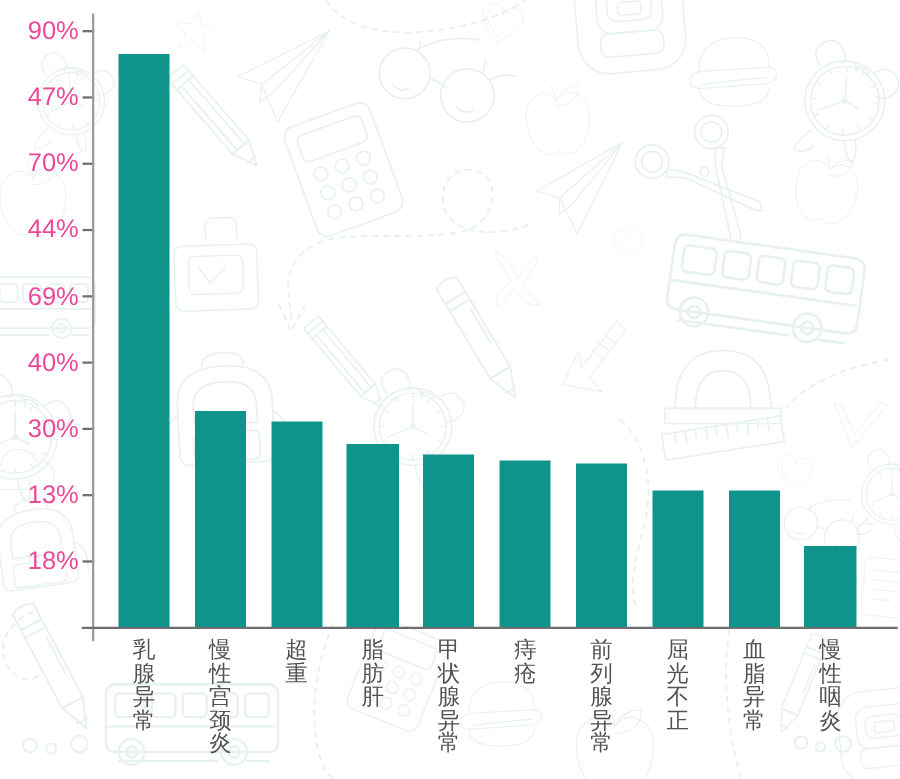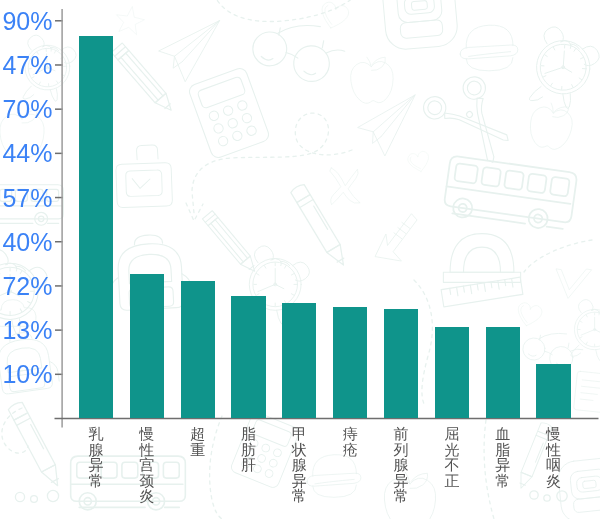--- a/index.html
+++ b/index.html
@@ -5,21 +5,21 @@
 <style>
   html,body{margin:0;padding:0;}
   body{
     width:600px;height:519px;overflow:hidden;position:relative;
     background:#ffffff;
     font-family:"Liberation Sans","DejaVu Sans",sans-serif;
   }
   #chart-root{position:absolute;left:0;top:0;width:600px;height:519px;}
   .layer{position:absolute;left:0;top:0;width:600px;height:519px;}
   #bg-doodles{opacity:1;}
-  .ytick-label{position:absolute;text-align:right;color:#3b82f6;font-size:25px;line-height:22px;}
+  .ytick-label{position:absolute;text-align:right;color:#ec4899;font-size:17px;line-height:22px;}
   .bar{position:absolute;background:#0f948b;}
   .xlabel{position:absolute;display:flex;flex-direction:column;align-items:center;
           color:#525252;font-size:15px;
           font-family:"Liberation Sans","DejaVu Sans",sans-serif;}
   .xlabel span{display:block;height:15.5px;line-height:15.5px;}
 </style>
 </head>
 <body>
 
 <div id="chart-root">
@@ -486,25 +486,25 @@
       <div class="bar" style="left: 383.9px; width: 34.3px; top: 308.909px; height: 109.591px; background: rgb(15, 148, 139);"></div>
       <div class="bar" style="left: 434.75px; width: 34.3px; top: 326.585px; height: 91.9152px; background: rgb(15, 148, 139);"></div>
       <div class="bar" style="left: 485.6px; width: 34.3px; top: 327.027px; height: 91.4733px; background: rgb(15, 148, 139);"></div>
       <div class="bar" style="left: 536.45px; width: 34.3px; top: 363.704px; height: 54.7956px; background: rgb(15, 148, 139);"></div>
     </div>
   <div id="ylabels">
       <div class="ytick-label" style="left: 0px; width: 52.5px; top: 9.79px;">90%</div>
       <div class="ytick-label" style="left: 0px; width: 52.5px; top: 53.98px;">47%</div>
       <div class="ytick-label" style="left: 0px; width: 52.5px; top: 98.17px;">70%</div>
       <div class="ytick-label" style="left: 0px; width: 52.5px; top: 142.36px;">44%</div>
-      <div class="ytick-label" style="left: 0px; width: 52.5px; top: 186.55px;">57%</div>
+      <div class="ytick-label" style="left: 0px; width: 52.5px; top: 186.55px;">69%</div>
       <div class="ytick-label" style="left: 0px; width: 52.5px; top: 230.74px;">40%</div>
-      <div class="ytick-label" style="left: 0px; width: 52.5px; top: 274.93px;">72%</div>
+      <div class="ytick-label" style="left: 0px; width: 52.5px; top: 274.93px;">30%</div>
       <div class="ytick-label" style="left: 0px; width: 52.5px; top: 319.12px;">13%</div>
-      <div class="ytick-label" style="left: 0px; width: 52.5px; top: 363.31px;">10%</div>
+      <div class="ytick-label" style="left: 0px; width: 52.5px; top: 363.31px;">18%</div>
     </div>
   <div id="xlabels">
       <div class="xlabel" style="left: 85.95px; width: 20px; top: 426px;">
         <span>乳</span>
         <span>腺</span>
         <span>异</span>
         <span>常</span>
       </div>
       <div class="xlabel" style="left: 136.8px; width: 20px; top: 426px;">
         <span>慢</span>

